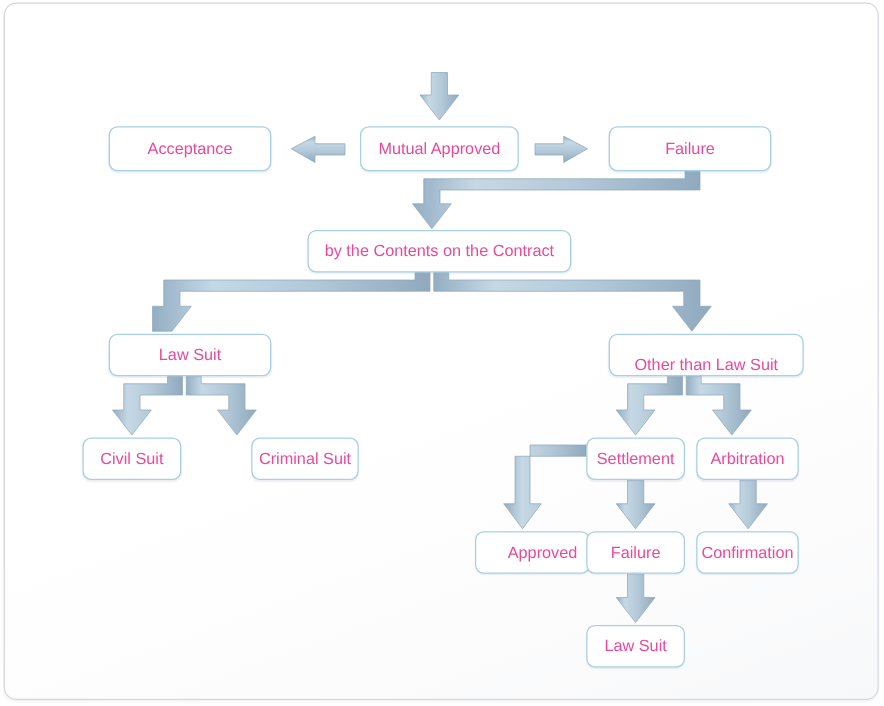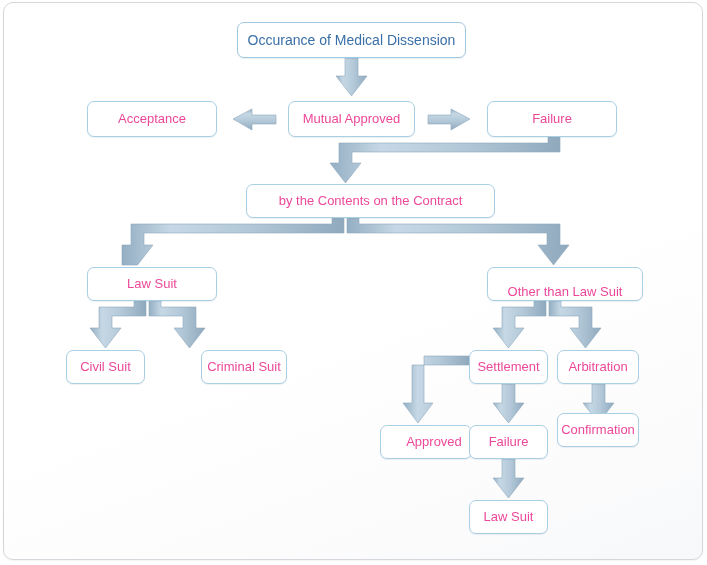--- a/index.html
+++ b/index.html
@@ -135,35 +135,32 @@
 
     <g>
       <path d="M592,384 L605,384 L605,403 L614,403 L598.5,423 L583,403 L592,403 Z" fill="url(#gv)" stroke="#8fa8bc" stroke-width="0.6"></path>
     </g>
 
     <g>
       <path d="M502,459 L515,459 L515,478 L524,478 L508.5,498 L493,478 L502,478 Z" fill="url(#gv)" stroke="#8fa8bc" stroke-width="0.6"></path>
     </g>
   </svg>
 
-  <div class="node title" id="title-node" style="left: 237px; top: 22px; width: 229px; height: 36px;">
-    <span>Occurance of Medical Dissension</span>
-  </div>
 
   <div id="nodes-host">
       <div class="node" style="left: 87px; top: 101px; width: 130px; height: 36px;">
         <span>Acceptance</span>
       </div>
       <div class="node" style="left: 288px; top: 101px; width: 127px; height: 36px;">
         <span>Mutual Approved</span>
       </div>
       <div class="node" style="left: 487px; top: 101px; width: 130px; height: 36px;">
         <span>Failure</span>
       </div>
-      <div class="node" style="left: 246px; top: 184px; width: 249px; height: 34px;">
+      <div class="node" style="left: 246px; top: 184px; width: 211px; height: 34px;">
         <span>by the Contents on the Contract</span>
       </div>
       <div class="node" style="left: 87px; top: 267px; width: 130px; height: 34px;">
         <span>Law Suit</span>
       </div>
       <div class="node" style="left: 487px; top: 267px; width: 156px; height: 34px; align-items: flex-end;">
         <span>Other than Law Suit</span>
       </div>
       <div class="node" style="left: 66px; top: 350px; width: 79px; height: 34px;">
         <span>Civil Suit</span>
@@ -176,20 +173,20 @@
       </div>
       <div class="node" style="left: 557px; top: 350px; width: 82px; height: 34px;">
         <span>Arbitration</span>
       </div>
       <div class="node" style="left: 380px; top: 425px; width: 92px; height: 34px; padding-left: 16px;">
         <span>Approved</span>
       </div>
       <div class="node" style="left: 469px; top: 425px; width: 79px; height: 34px;">
         <span>Failure</span>
       </div>
-      <div class="node" style="left: 557px; top: 413px; width: 82px; height: 34px;">
+      <div class="node" style="left: 557px; top: 425px; width: 82px; height: 34px;">
         <span>Confirmation</span>
       </div>
       <div class="node" style="left: 469px; top: 500px; width: 79px; height: 34px;">
         <span>Law Suit</span>
       </div>
     </div>
 </div>
 
 </body></html>

